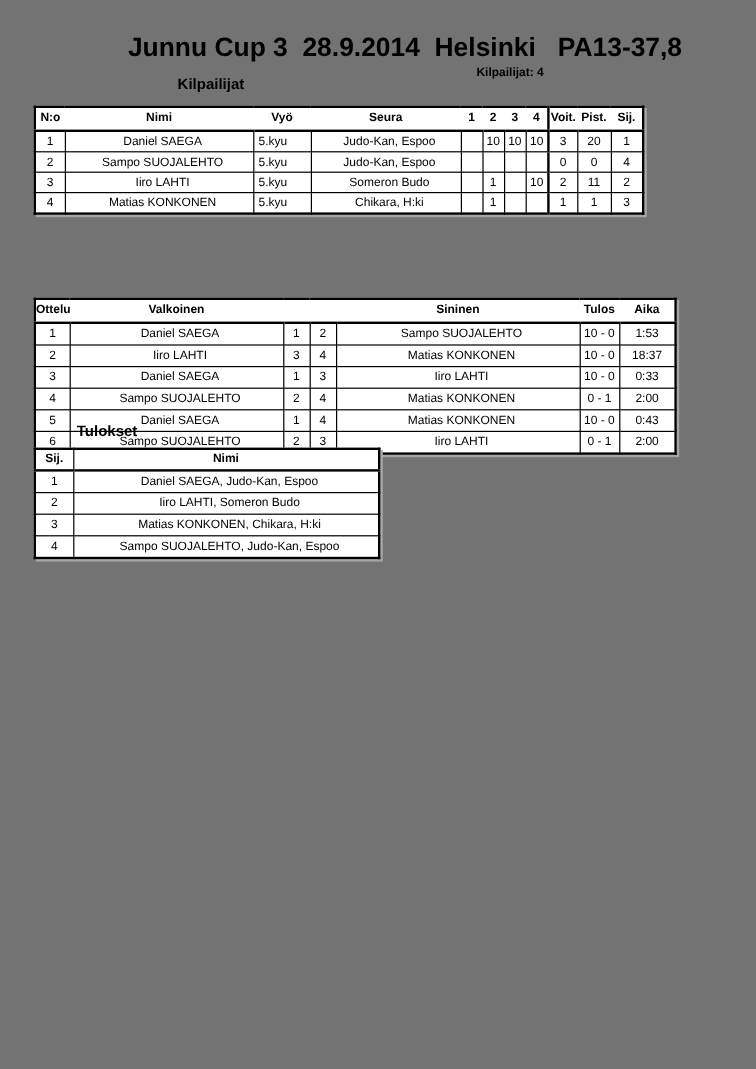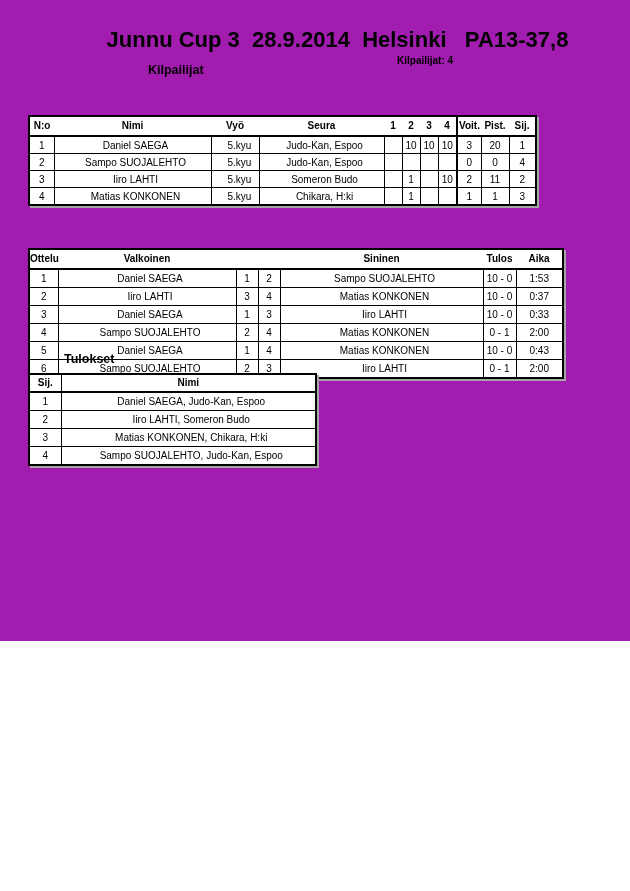--- a/index.html
+++ b/index.html
@@ -1,39 +1,39 @@
 <!DOCTYPE html>
 <html><head>
 <meta charset="utf-8">
 <style>
   html,body{margin:0;padding:0;background:#ffffff;}
-  .page{position:relative;width:630px;height:641px;background:#a21caf;color:#000;
+  .page{position:relative;width:630px;height:891px;background:#737373;color:#000;
         font-family:"Liberation Sans","DejaVu Sans",sans-serif;overflow:hidden;}
 
   .doc-title{position:absolute;top:27px;left:45px;width:585px;text-align:center;
              font-size:22px;font-weight:bold;white-space:pre;}
   .count-label{position:absolute;top:55px;left:397px;width:200px;text-align:left;
                font-size:10px;font-weight:bold;}
   .sec-title{position:absolute;font-size:12.5px;font-weight:bold;white-space:nowrap;}
   #st1{top:63px;left:148px;width:200px;}
   #st2{top:197px;left:195px;width:210px;}
   #st3{top:352px;left:64px;width:200px;}
 
   table{position:absolute;border-collapse:collapse;table-layout:fixed;background:#fff;
         border:2px solid #000;box-shadow:2px 2px 0 #a6a6a6;}
   td{border:1px solid #000;font-size:10px;vertical-align:middle;white-space:nowrap;padding:0;}
   th{border:none;border-bottom:2px solid #000;font-size:10px;font-weight:bold;
      text-align:center;white-space:nowrap;padding:2px 0 3px;line-height:13px;}
   .bl2{border-left:2px solid #000 !important;}
   .br1{border-right:1px solid #000;}
   .center{text-align:center;}
   .left{text-align:center;padding-left:6px;}
-  .vyo{text-align:left;padding-left:16px;}
-
-  #t1{left:28px;top:88px;width:507px;margin-top:27px;}
+  .vyo{text-align:left;padding-left:4px;}
+
+  #t1{left:28px;top:88px;width:507px;}
   #t1 td{height:16px;}
   #t2{left:28px;top:212px;width:534px;margin-top:36px;}
   #t2 td{height:17px;}
   #t3{left:28px;top:373px;width:287px;}
   #t3 td{height:17px;}
   #t3 th{padding:1px 0 2px;}
 </style>
 </head>
 <body>
 
@@ -161,21 +161,21 @@
         <td class="center">10 - 0</td>
         <td class="center">1:53</td>
       </tr>
       <tr>
         <td class="center">2</td>
         <td class="left">Iiro LAHTI</td>
         <td class="center">3</td>
         <td class="center">4</td>
         <td class="left">Matias KONKONEN</td>
         <td class="center">10 - 0</td>
-        <td class="center">0:37</td>
+        <td class="center">18:37</td>
       </tr>
       <tr>
         <td class="center">3</td>
         <td class="left">Daniel SAEGA</td>
         <td class="center">1</td>
         <td class="center">3</td>
         <td class="left">Iiro LAHTI</td>
         <td class="center">10 - 0</td>
         <td class="center">0:33</td>
       </tr>

